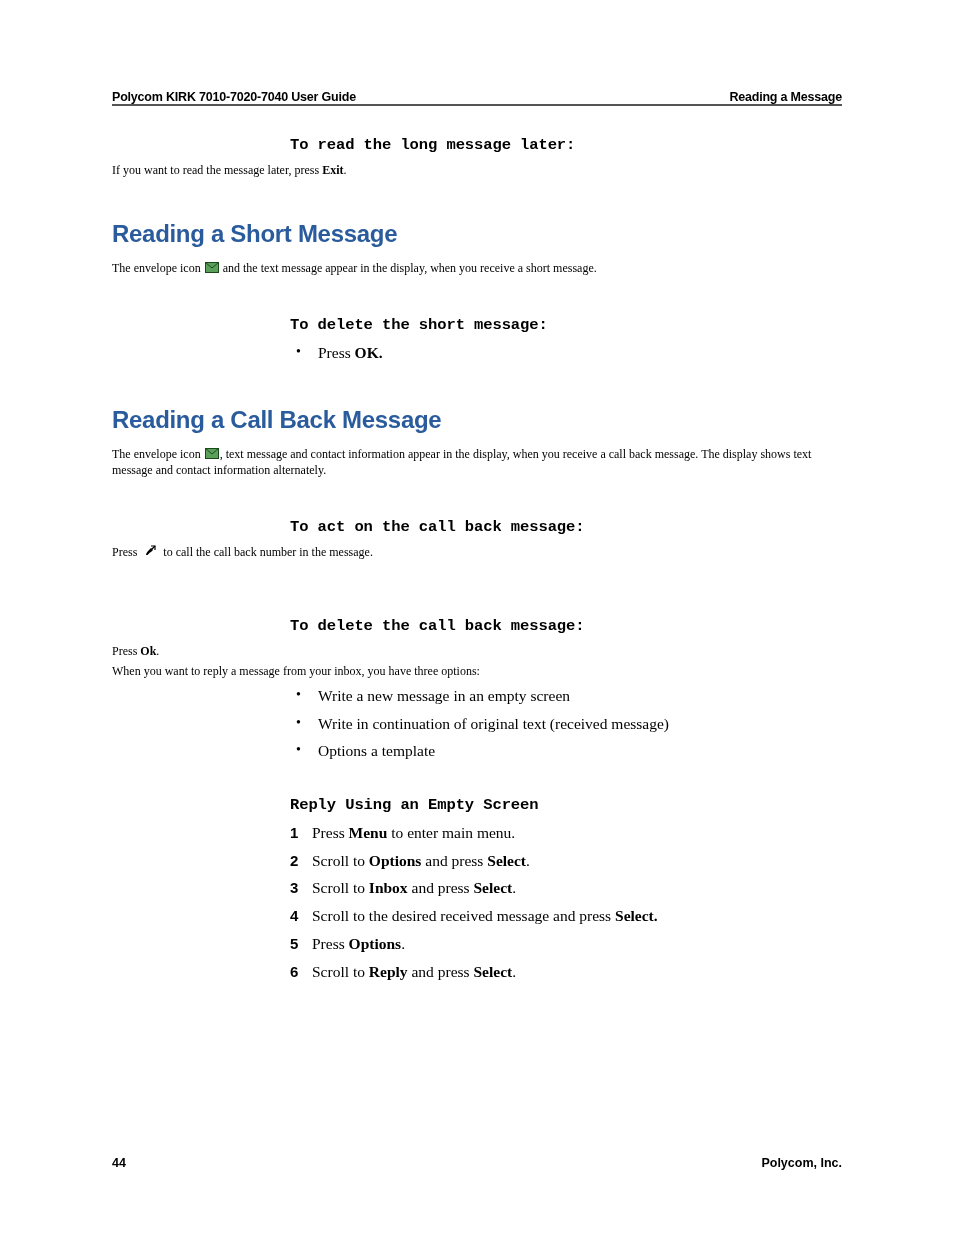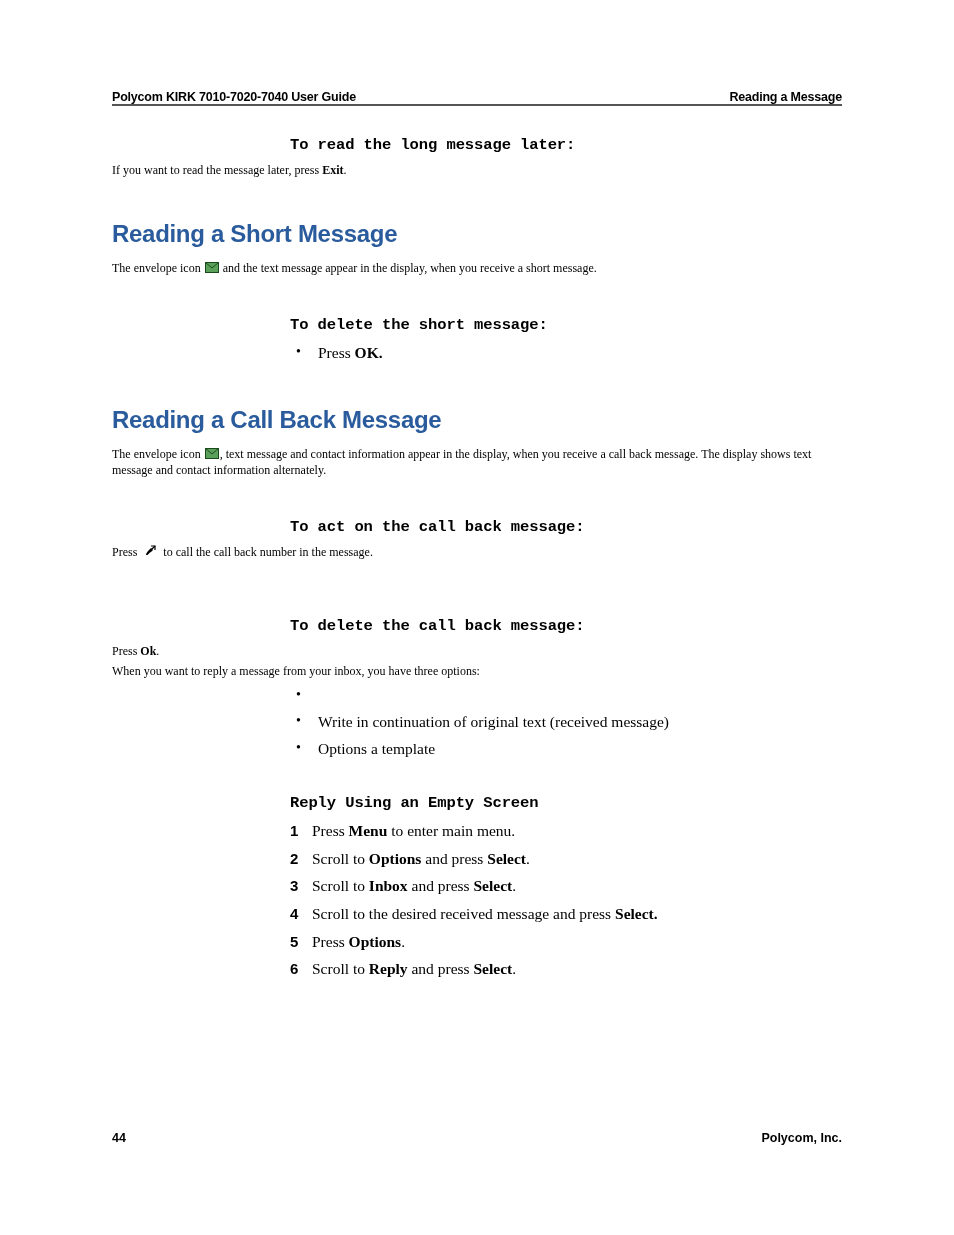--- a/index.html
+++ b/index.html
@@ -109,21 +109,21 @@
     width: 14px;
     height: 14px;
     vertical-align: -2px;
     margin: 0 3px;
   }
   strong { font-weight: bold; }
   .footer {
     position: absolute;
     left: 112px;
     right: 112px;
-    bottom: 90px;
+    bottom: 65px;
     display: flex;
     justify-content: space-between;
     font-family: "Arial Narrow", Arial, sans-serif;
     font-weight: bold;
     font-size: 12.5px;
     text-align: center;
   }
 </style>
 </head>
 <body>
@@ -178,20 +178,21 @@
     <div class="subhead indent-a" style="margin-top:56px">To delete the call back message:</div>
     <div class="para indent-b">
       <span>Press </span><strong>Ok</strong><span>.</span>
     </div>
 
     <div class="para indent-a">When you want to reply a message from your inbox, you have three options:</div>
 
     <div class="bullet-list">
       <div class="bullet-item">
           <span class="dot">•</span>
+          <span>Write a new message in an empty screen</span>
         </div>
       <div class="bullet-item">
           <span class="dot">•</span>
           <span>Write in continuation of original text (received message)</span>
         </div>
       <div class="bullet-item">
           <span class="dot">•</span>
           <span>Options a template</span>
         </div>
     </div>

